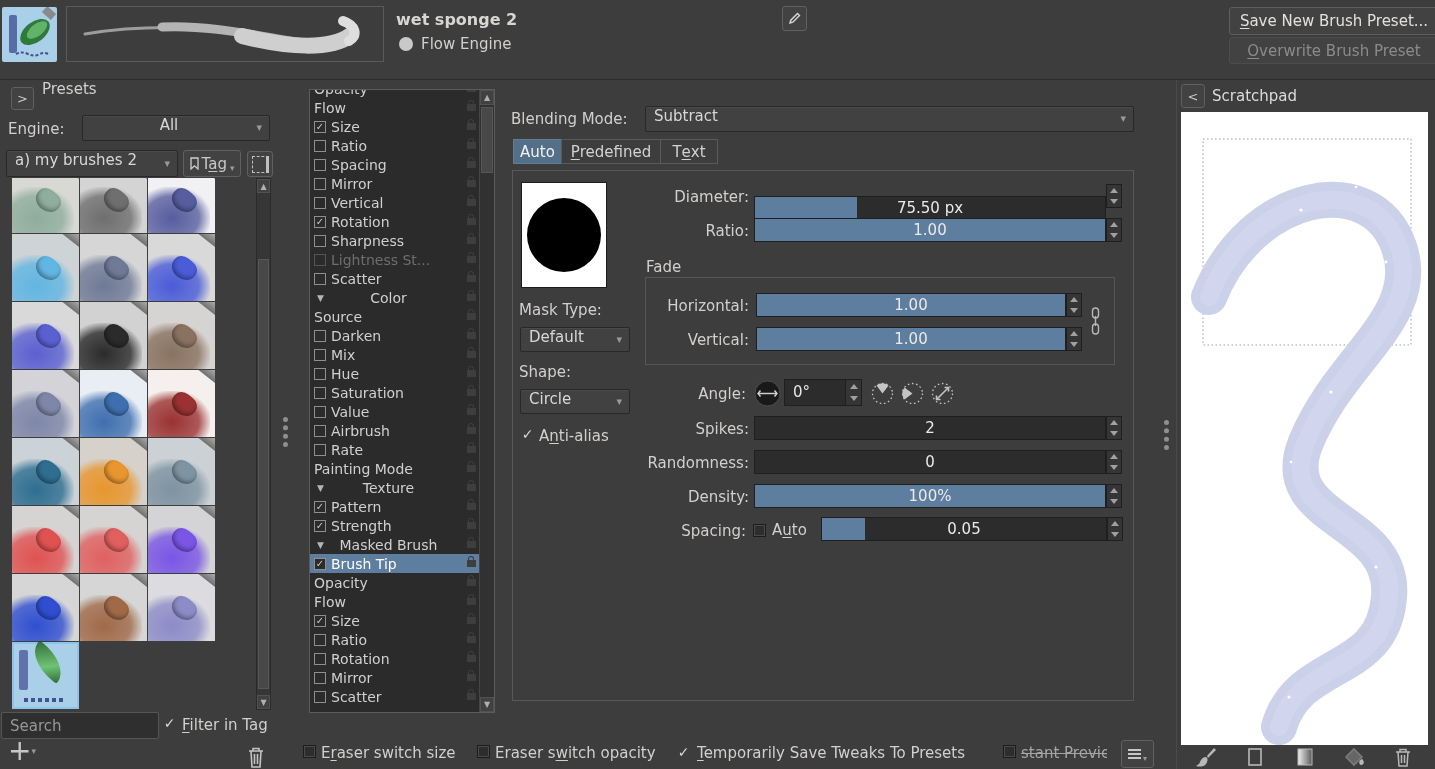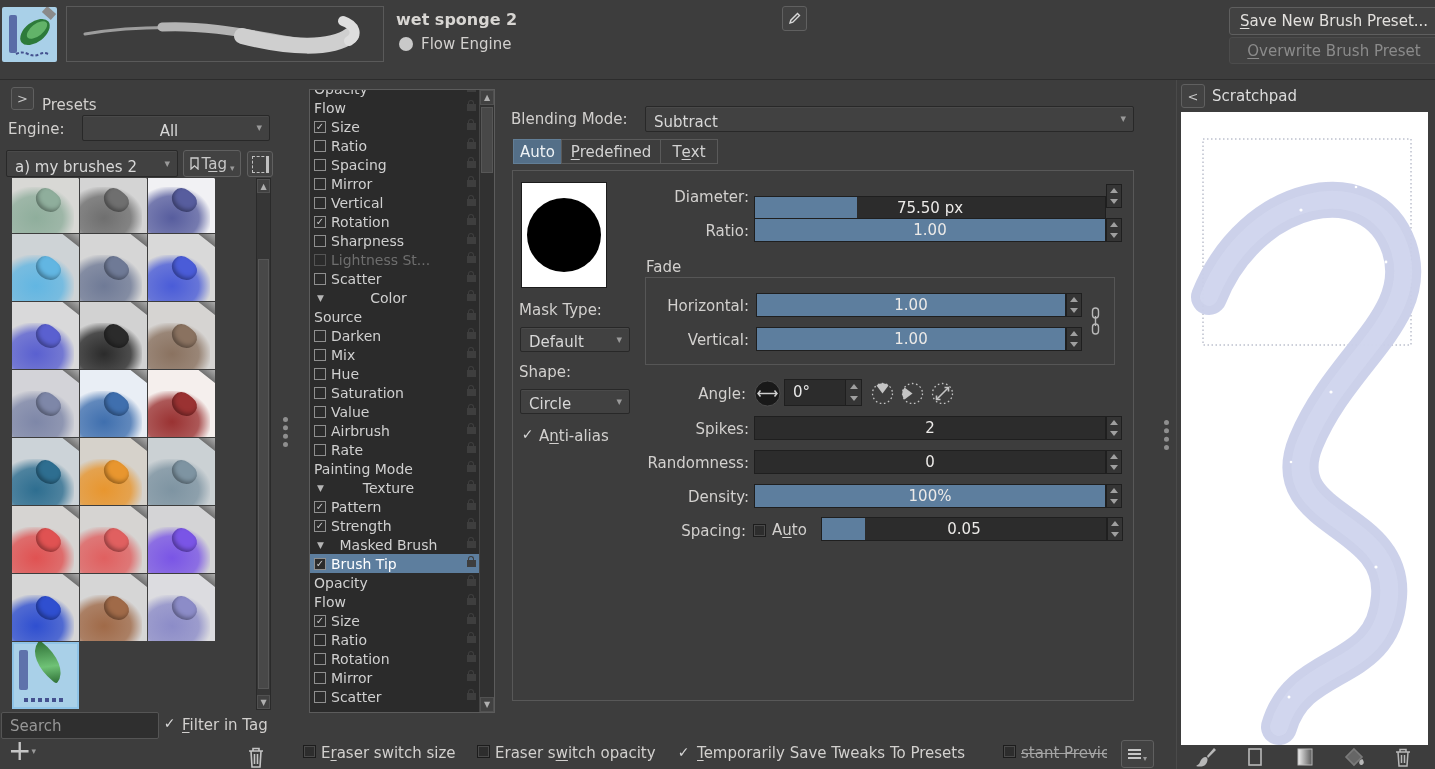--- a/index.html
+++ b/index.html
@@ -6,21 +6,21 @@
   #app{position:relative;width:1435px;height:769px;background:#3d3d3d;overflow:hidden;
        font-family:"DejaVu Sans","Liberation Sans",sans-serif;color:#d2d0ce;font-size:14px;
        -webkit-user-select:none;user-select:none;}
   .abs{position:absolute;}
   
   .btn{background:#424242;border:1px solid #5f5f5f;border-radius:3px;color:#e2e0dd;
        display:flex;align-items:center;justify-content:center;font-size:15px;box-sizing:border-box;}
   .btn.disabled{color:#8b8b8b;border-color:#4c4c4c;}
   .sqbtn{background:#424242;border:1px solid #606060;border-radius:3px;color:#c8c8c8;
        display:flex;align-items:center;justify-content:center;font-size:13px;box-sizing:border-box;}
-  .combo{background:#414141;border:1px solid #282828;border-radius:2px;display:flex;align-items:flex-end;
+  .combo{background:#414141;border:1px solid #282828;border-radius:2px;display:flex;align-items:flex-start;
        padding:0 22px 0 8px;box-sizing:border-box;color:#d8d8d8;font-size:15px;position:absolute;
        box-shadow:inset 0 1px 0 rgba(255,255,255,.05);}
   .combo .arr{position:absolute;right:7px;top:50%;transform:translateY(-54%);color:#9a9a9a;font-size:11px;}
   .lbl{position:absolute;font-size:15px;color:#d2d0ce;white-space:nowrap;}
   .mn{text-decoration:underline;text-underline-offset:2px;}
   .cb{position:absolute;width:13px;height:13px;background:#2d2d2d;border:1px solid #1c1c1c;
       box-shadow:inset 0 0 0 1px #4a4a4a;display:flex;align-items:center;justify-content:center;
       color:#d6d6d6;font-size:11px;box-sizing:border-box;}
   .cb.nobox{background:transparent;border:none;box-shadow:none;font-size:14px;}
   
@@ -125,21 +125,21 @@
       </svg>
     </div>
     <div class="btn abs" style="left:1229px;top:7px;width:210px;height:28px;"><span class="mn">S</span>ave New Brush Preset...</div>
     <div class="btn abs disabled" style="left:1229px;top:37px;width:210px;height:27px;"><span class="mn">O</span>verwrite Brush Preset</div>
   </div>
 
   <div>
     <div class="sqbtn abs" style="left:11px;top:87px;width:23px;height:23px;">
       <span>&gt;</span>
     </div>
-    <div class="lbl" style="left:42px;top:96px;">Presets</div>
+    <div class="lbl" style="left:42px;top:80px;">Presets</div>
 
     <div class="lbl" style="left:8px;top:120px;">Engine:</div>
     <div class="combo" style="left:82px;top:115px;width:188px;height:26px;">
       <span style="margin:0 auto;">All</span>
       <span class="arr">▾</span>
     </div>
 
     <div class="combo" style="left:6px;top:150px;width:172px;height:27px;">
       <span>a) my brushes 2</span>
       <span class="arr">▾</span>

